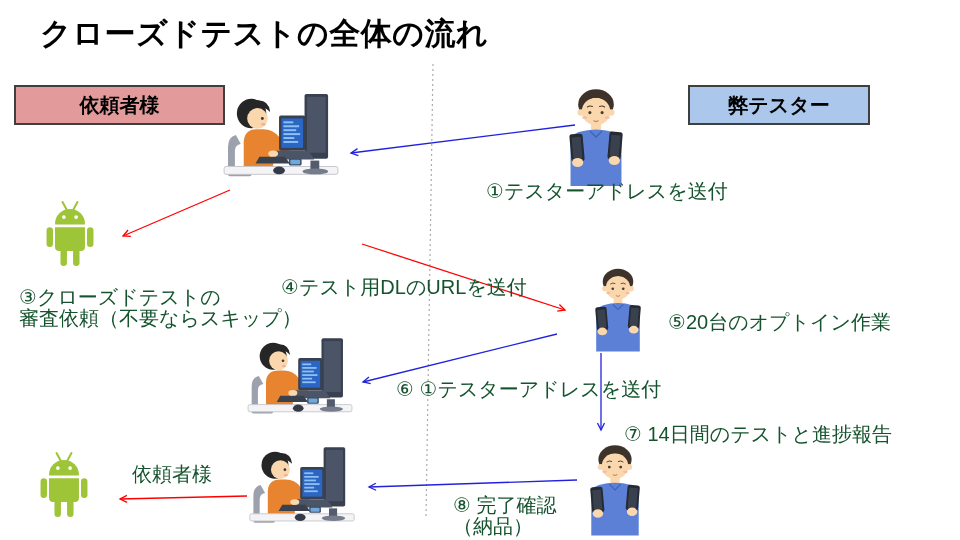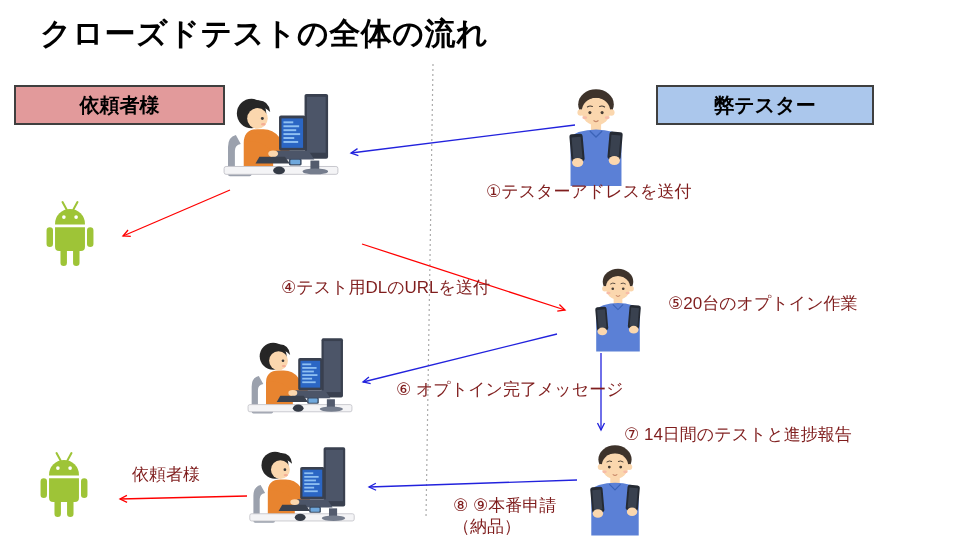--- a/index.html
+++ b/index.html
@@ -4,26 +4,26 @@
 <style>
   * { margin:0; padding:0; box-sizing:border-box; }
   html,body { width:960px; height:540px; }
   body { font-family:"Liberation Sans","DejaVu Sans",sans-serif; background:#ffffff; }
   .canvas { position:relative; width:960px; height:540px; background:#ffffff; overflow:hidden; }
   .title { position:absolute; left:40px; top:13px; font-size:31px; font-weight:bold; color:#000; white-space:nowrap; letter-spacing:0.5px; }
   .actor-box { position:absolute; top:85px; height:40px; border:2px solid #3f3f3f;
                display:flex; align-items:center; justify-content:center;
                font-size:20px; font-weight:bold; color:#000; }
   .actor-box.client { left:14px;  width:211px; background:#E29A9B; }
-  .actor-box.tester { left:656px; width:218px; background:#ABC7EC; }
+  .actor-box.tester { left:688px; width:182px; background:#ABC7EC; }
   .fig { position:absolute; }
   .overlay { position:absolute; left:0; top:0; width:960px; height:540px; pointer-events:none; }
   .overlay line { stroke-width:1.3; }
   .overlay .divider { stroke-width:1.2; stroke-dasharray:2 3; }
-  .lbl { position:absolute; font-size:17px; line-height:21px; color:#7f1d1d; white-space:nowrap; }
+  .lbl { position:absolute; font-size:20px; line-height:21px; color:#14532d; white-space:nowrap; }
 </style>
 </head>
 <body>
 
 <div class="canvas">
 
   <svg width="0" height="0" style="position:absolute" aria-hidden="true">
     <defs>
       <symbol id="sym-computerman" viewBox="0 0 120 105">
         <path d="M14 48 q-8 2 -8 12 v28 h7 v-24 q0 -6 6 -7 z" fill="#9BA1AD"></path>
@@ -150,33 +150,37 @@
     <line x1="362" y1="244" x2="565" y2="310" marker-end="url(#mr)" stroke="#FF0000"></line>
     <line x1="557" y1="334" x2="363" y2="382" marker-end="url(#mb)" stroke="#2222DD"></line>
     <line x1="601" y1="353" x2="601" y2="430" marker-end="url(#mb)" stroke="#2222DD"></line>
     <line x1="577" y1="480" x2="369" y2="487" marker-end="url(#mb)" stroke="#2222DD"></line>
     <line x1="247" y1="496" x2="120" y2="499" marker-end="url(#mr)" stroke="#FF0000"></line>
   </svg>
 
   <div class="lbl" style="left:486px;top:181px">
     <div>①テスターアドレスを送付</div>
   </div>
+  <div class="lbl" style="left:19px;top:287px">
+    <div>③クローズドテストの</div>
+    <div>審査依頼（不要ならスキップ）</div>
+  </div>
   <div class="lbl" style="left:281px;top:277px">
     <div>④テスト用DLのURLを送付</div>
   </div>
-  <div class="lbl" style="left:668px;top:293px">
+  <div class="lbl" style="left:668px;top:312px">
     <div>⑤20台のオプトイン作業</div>
   </div>
   <div class="lbl" style="left:396px;top:379px">
-    <div>⑥ オプトイン完了メッセージ</div>
+    <div>⑥ ①テスターアドレスを送付</div>
   </div>
   <div class="lbl" style="left:624px;top:424px">
     <div>⑦ 14日間のテストと進捗報告</div>
   </div>
   <div class="lbl" style="left:453px;top:495px">
-    <div>⑧ ⑨本番申請</div>
+    <div>⑧ 完了確認</div>
     <div>（納品）</div>
   </div>
   <div class="lbl" style="left:132px;top:464px">
     <div>依頼者様</div>
   </div>
 
 </div>
 
 </body></html>

